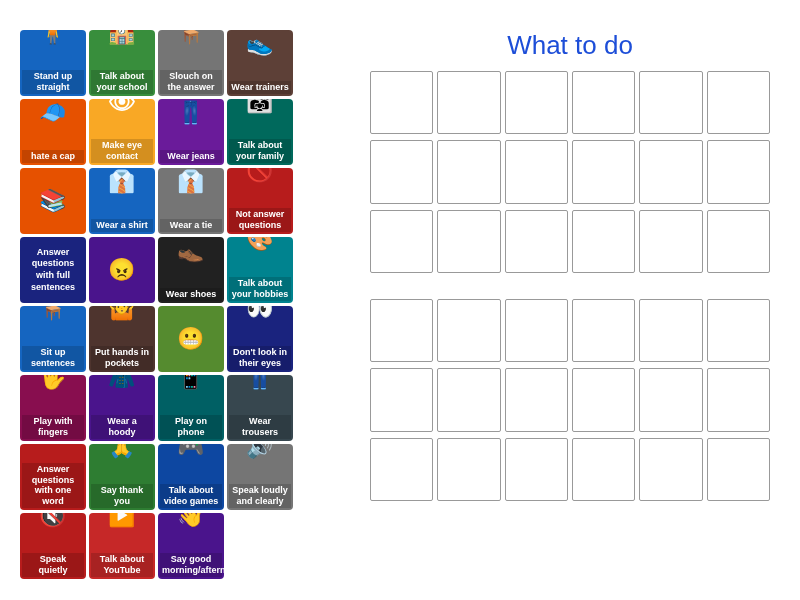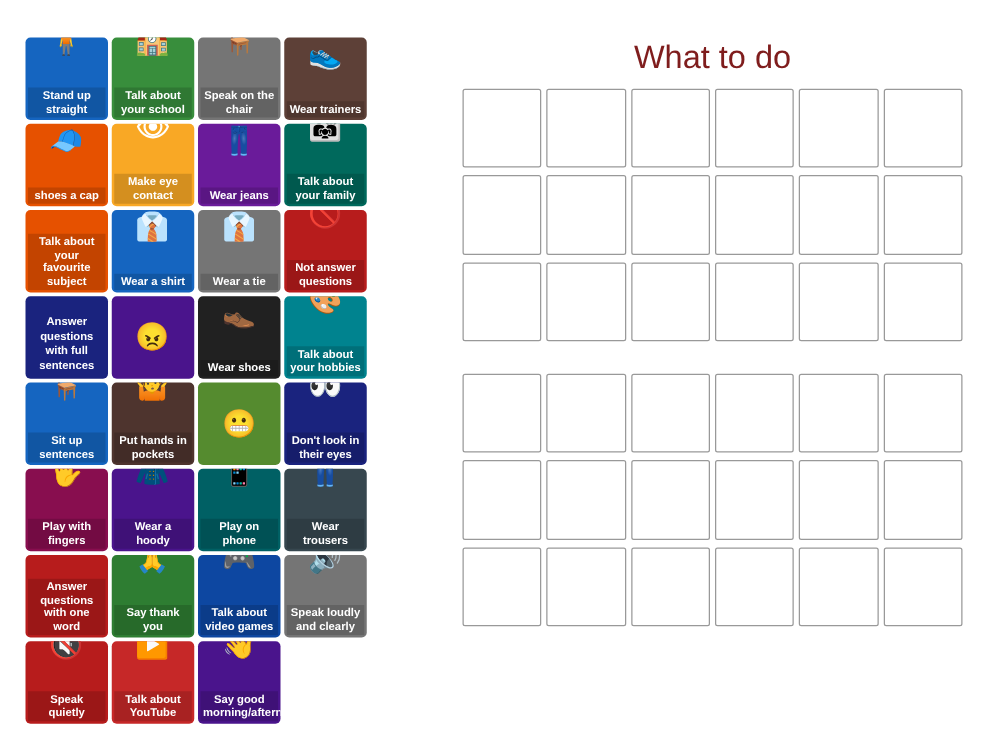--- a/index.html
+++ b/index.html
@@ -63,21 +63,21 @@
     .right-panel {
       flex: 1;
       display: flex;
       flex-direction: column;
       padding: 10px 20px;
     }
 
     .section-title {
       font-size: 26px;
       font-weight: 300;
-      color: #7f1d1d;
+      color: #1d4ed8;
       margin-bottom: 10px;
       text-align: center;
     }
 
     .drop-grid {
       display: grid;
       grid-template-columns: repeat(6, 1fr);
       gap: 4px;
       margin-bottom: 6px;
     }
@@ -101,67 +101,66 @@
       display: flex;
       align-items: center;
       justify-content: center;
       font-size: 18px;
     }
 
     
     .card-text-big {
       background-color: #1a237e;
       font-size: 10px;
-      justify-content: flex-start;
-      padding: 15px;
+      justify-content: center;
+      padding: 4px;
       line-height: 1.3;
     }
   </style>
 </head>
 <body>
 
 <div class="main-container">
 
   <div class="left-panel">
     <div class="card-grid" id="card-grid">
     <div class="card" style="background-color: rgb(21, 101, 192);">
       <div class="card-img" style="font-size:22px;">🧍</div>
       <div class="card-label">Stand up straight</div>
     </div>
         <div class="card" style="background-color: rgb(56, 142, 60);">
       <div class="card-img" style="font-size:22px;">🏫</div>
       <div class="card-label">Talk about your school</div>
     </div>
         <div class="card" style="background-color: rgb(117, 117, 117);">
       <div class="card-img" style="font-size:22px;">🪑</div>
-      <div class="card-label">Speak on the chair</div>
+      <div class="card-label">Slouch on the answer</div>
     </div>
         <div class="card" style="background-color: rgb(93, 64, 55);">
       <div class="card-img" style="font-size:22px;">👟</div>
       <div class="card-label">Wear trainers</div>
     </div>
         <div class="card" style="background-color: rgb(230, 81, 0);">
       <div class="card-img" style="font-size:22px;">🧢</div>
-      <div class="card-label">shoes a cap</div>
+      <div class="card-label">hate a cap</div>
     </div>
         <div class="card" style="background-color: rgb(249, 168, 37);">
       <div class="card-img" style="font-size:22px;">👁</div>
       <div class="card-label">Make eye contact</div>
     </div>
         <div class="card" style="background-color: rgb(106, 27, 154);">
       <div class="card-img" style="font-size:22px;">👖</div>
       <div class="card-label">Wear jeans</div>
     </div>
         <div class="card" style="background-color: rgb(0, 105, 92);">
       <div class="card-img" style="font-size:22px;">👨‍👩‍👧</div>
       <div class="card-label">Talk about your family</div>
     </div>
         <div class="card" style="background-color: rgb(230, 81, 0);">
       <div class="card-img" style="font-size:22px;">📚</div>
-      <div class="card-label">Talk about your favourite subject</div>
     </div>
         <div class="card" style="background-color: rgb(21, 101, 192);">
       <div class="card-img" style="font-size:22px;">👔</div>
       <div class="card-label">Wear a shirt</div>
     </div>
         <div class="card" style="background-color: rgb(117, 117, 117);">
       <div class="card-img" style="font-size:22px;">👔</div>
       <div class="card-label">Wear a tie</div>
     </div>
         <div class="card" style="background-color: rgb(183, 28, 28);">

